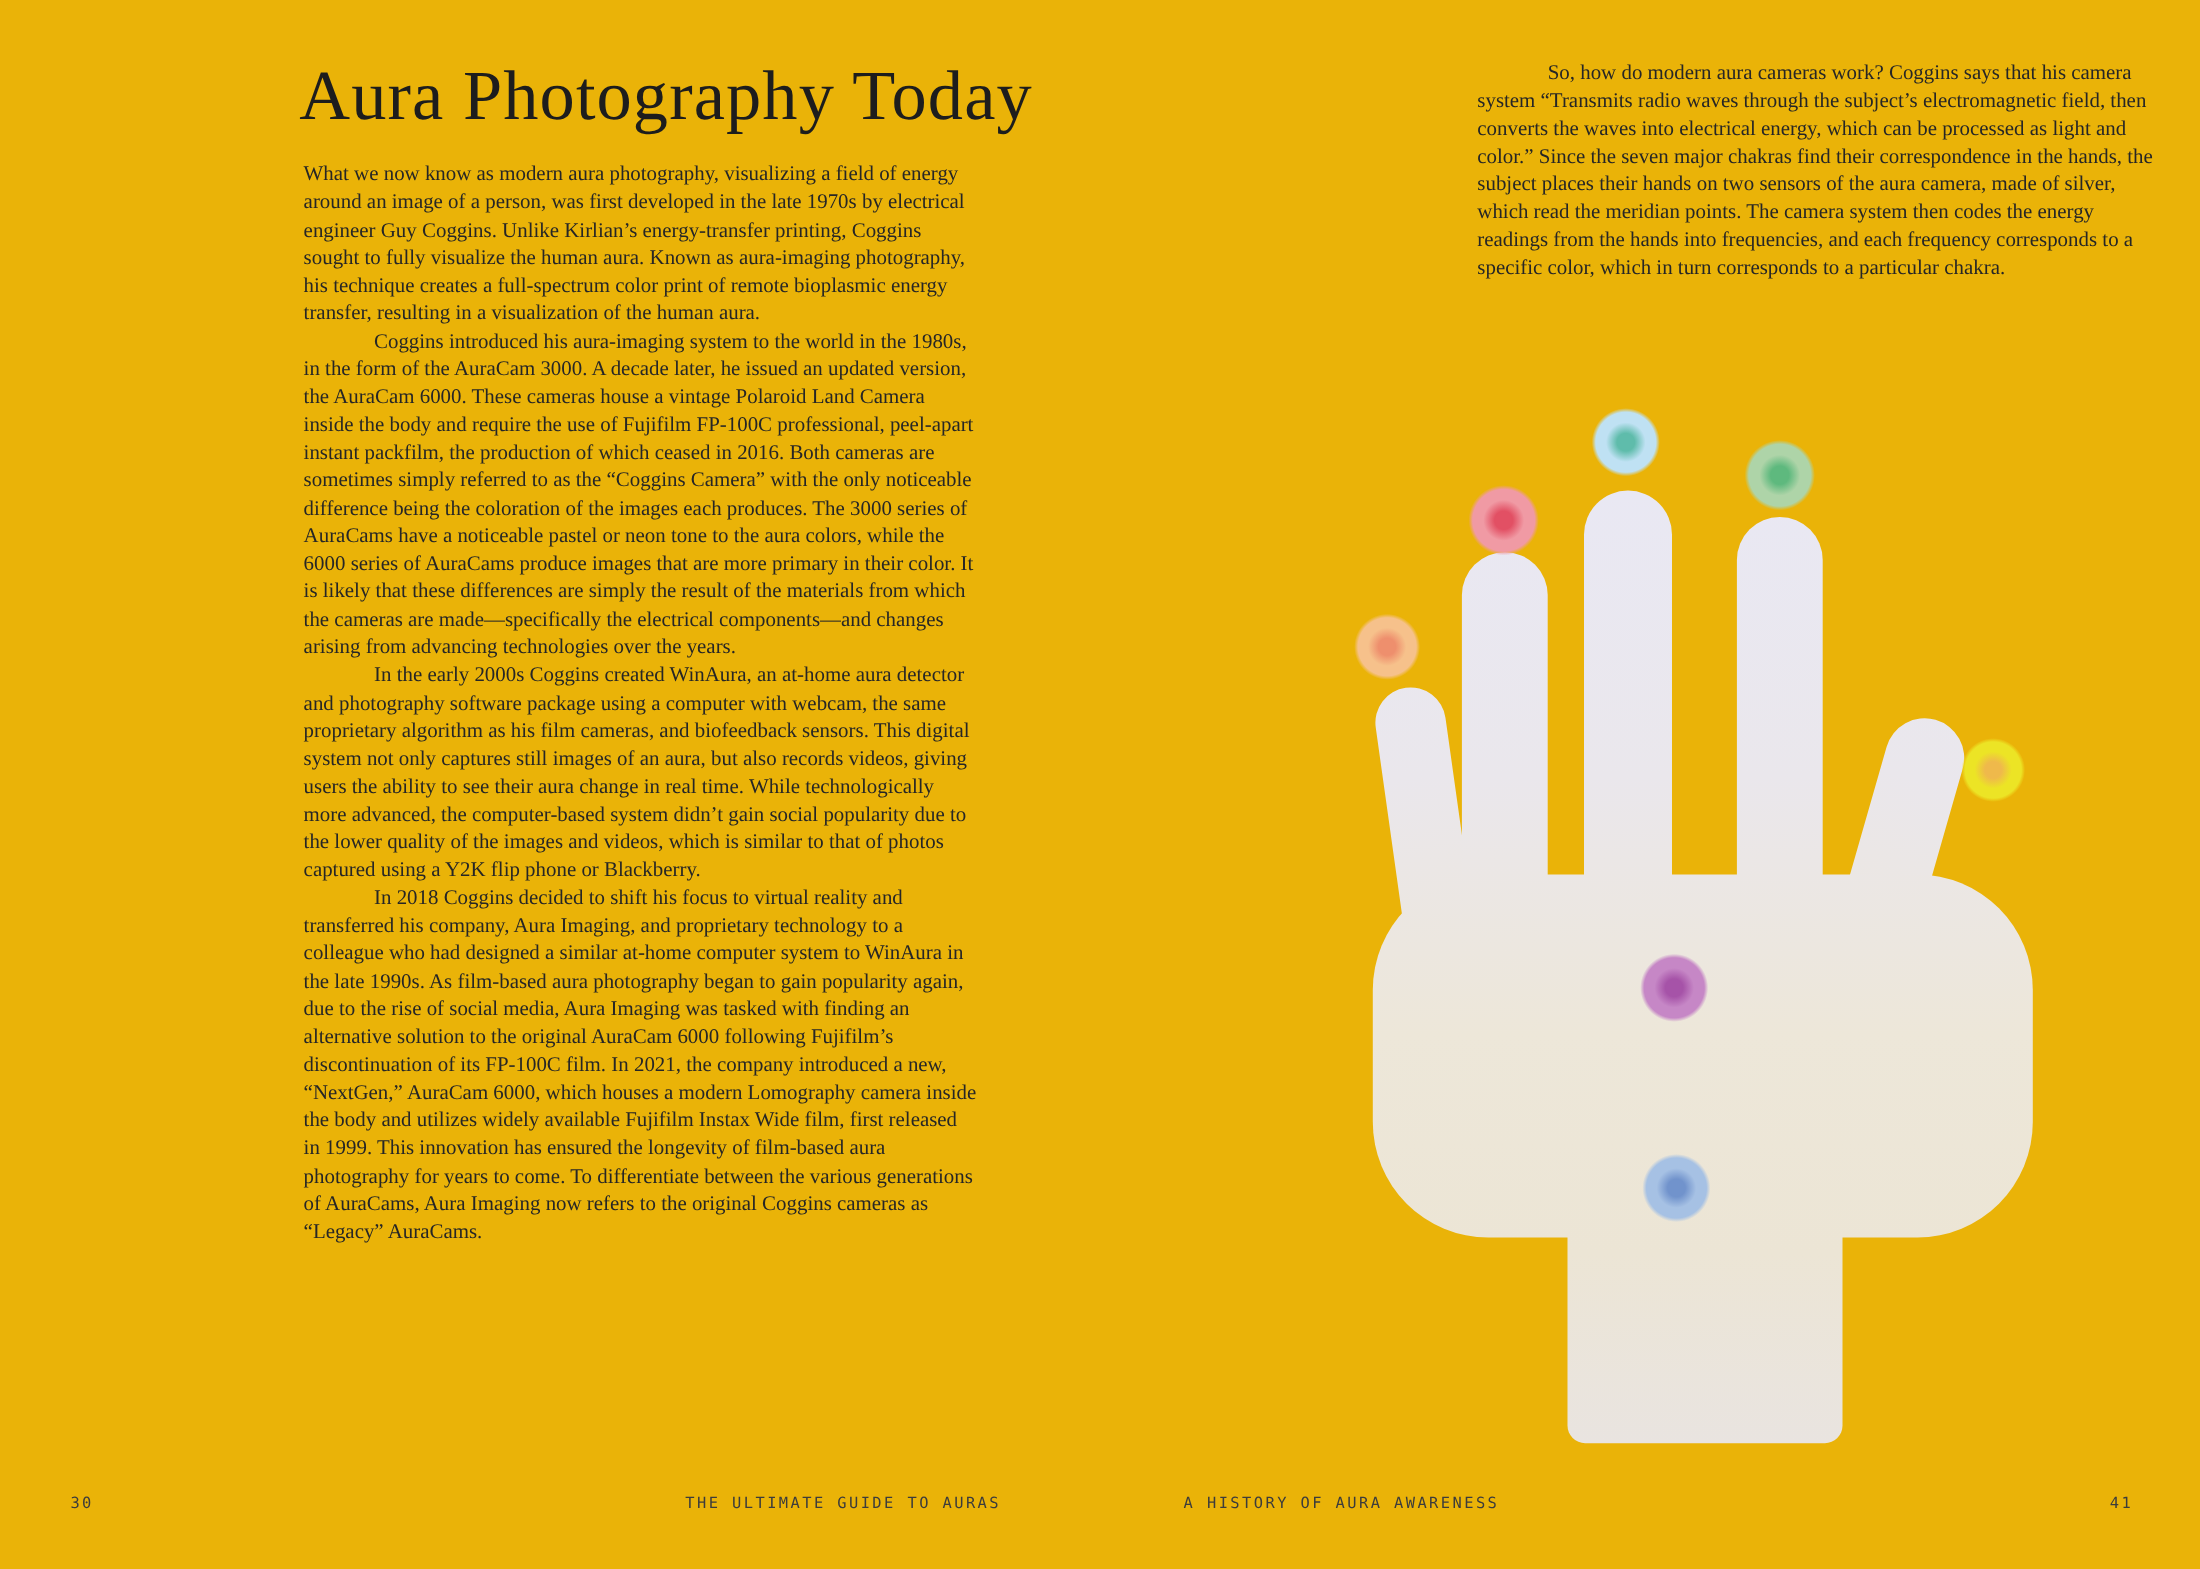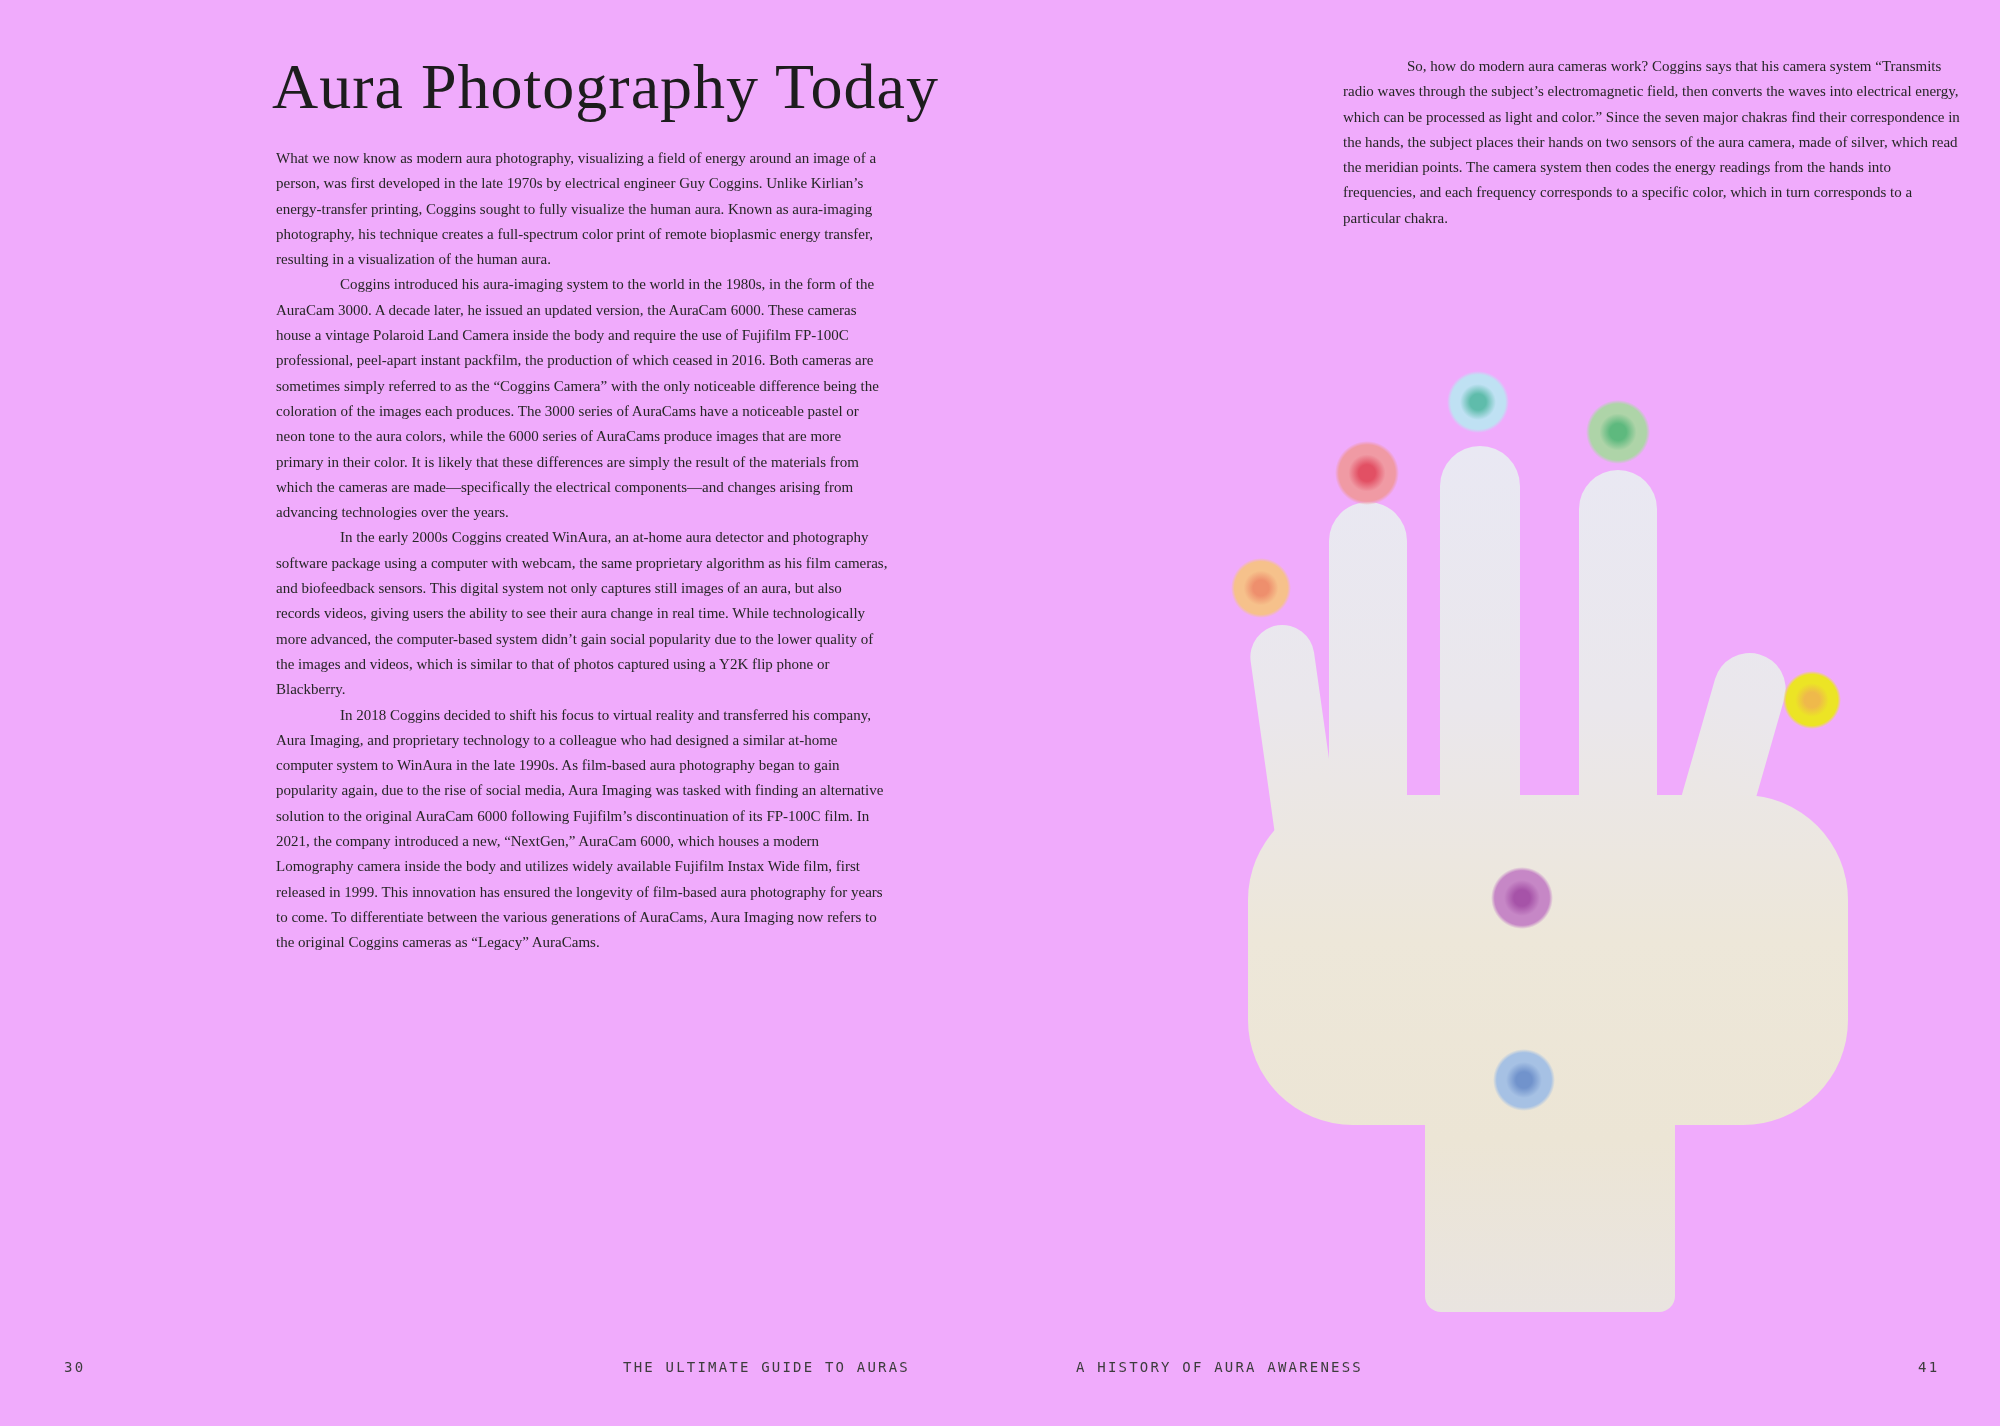--- a/index.html
+++ b/index.html
@@ -1,27 +1,27 @@
 <!DOCTYPE html>
 <html><head>
 <meta charset="utf-8">
 <style>
   html,body{margin:0;padding:0;background:#ffffff;}
   .spread{
-    position:relative;width:2000px;height:1426px;background:#f0abfc;
+    position:relative;width:2000px;height:1426px;background:#eab308;
     font-family:"Liberation Serif", serif;color:#242424;overflow:hidden;
   }
   .page-title{
     position:absolute;left:272px;top:52px;margin:0;
     font-family:"Liberation Serif", serif;font-weight:400;
     font-size:64px;line-height:1.1;letter-spacing:1px;color:#1d1d1d;
   }
   .body-col{
     position:absolute;
-    font-size:15px;line-height:25.3px;color:#262626;
+    font-size:19px;line-height:25.3px;color:#262626;
     text-align:left;
   }
   .body-col.left{left:276px;top:146px;width:612px;}
   .body-col.right{left:1343px;top:54px;width:618px;}
   .body-col p{margin:0;}
   .body-col p.indent{text-indent:64px;}
   .hand-figure{position:absolute;left:1240px;top:380px;width:620px;height:940px;margin:0;}
   .hand-figure svg{display:block;width:620px;height:940px;}
   .chakra-dot{position:absolute;border-radius:50%;}
   .footer-item{

